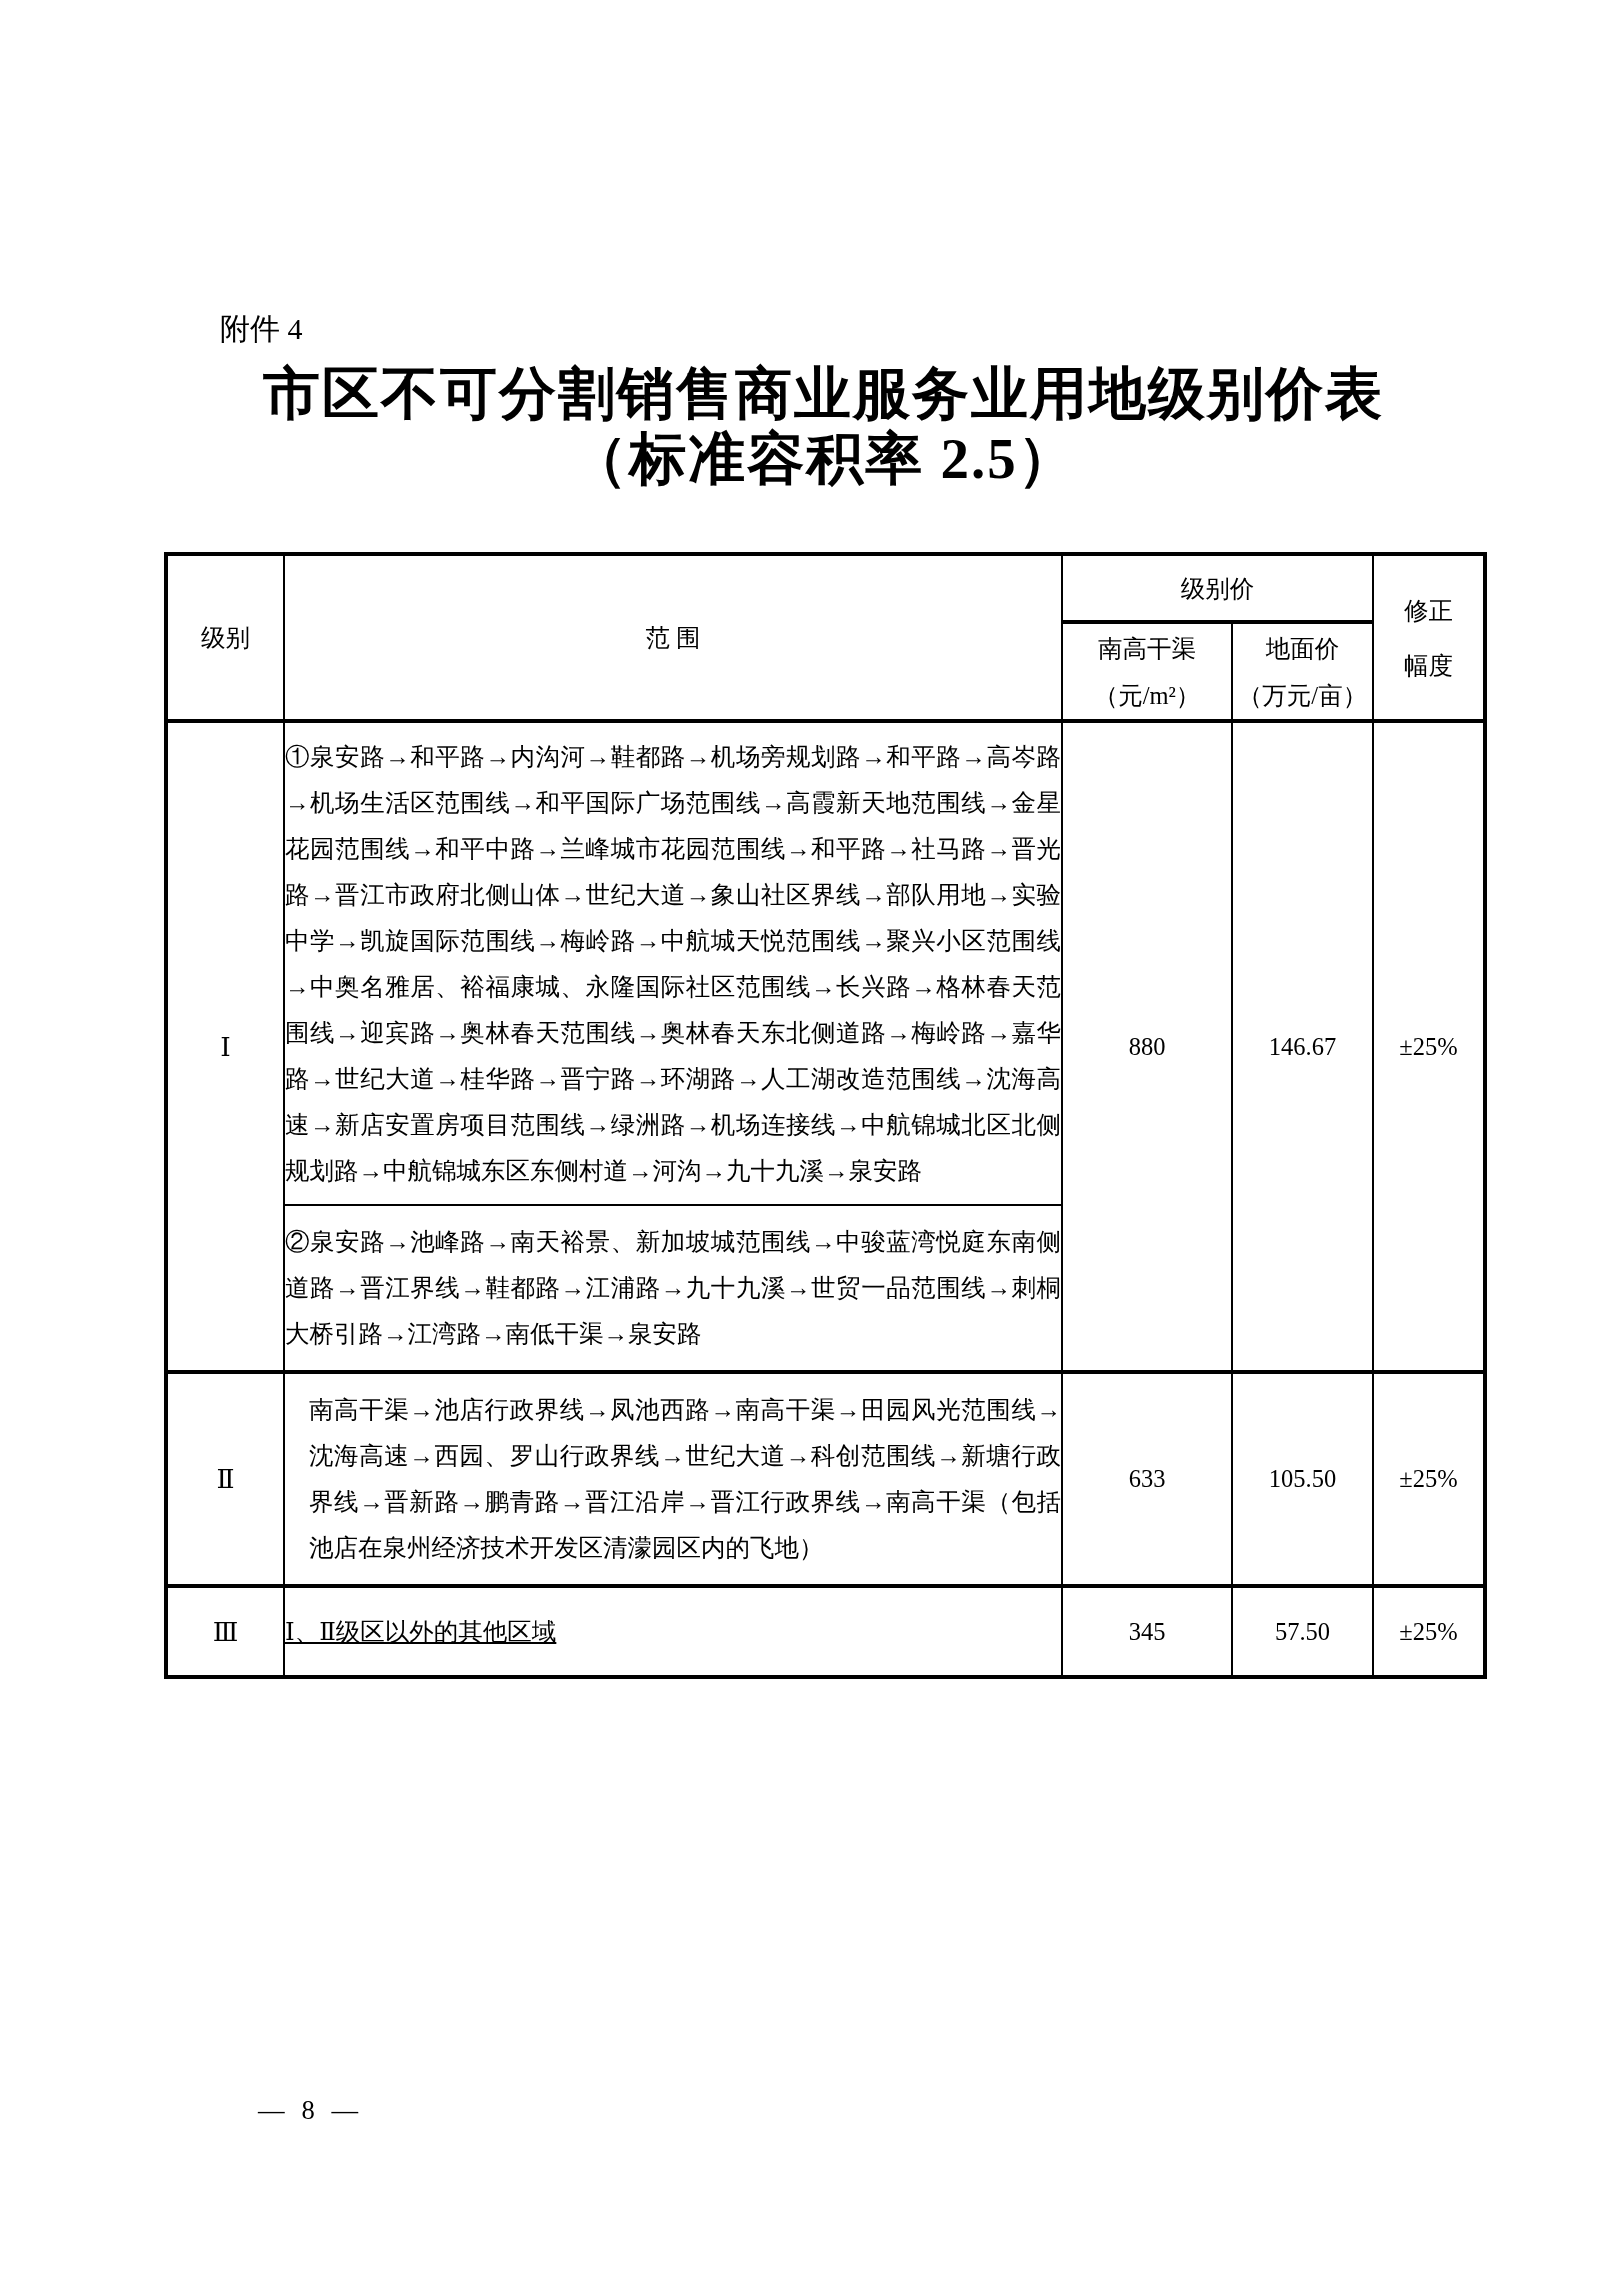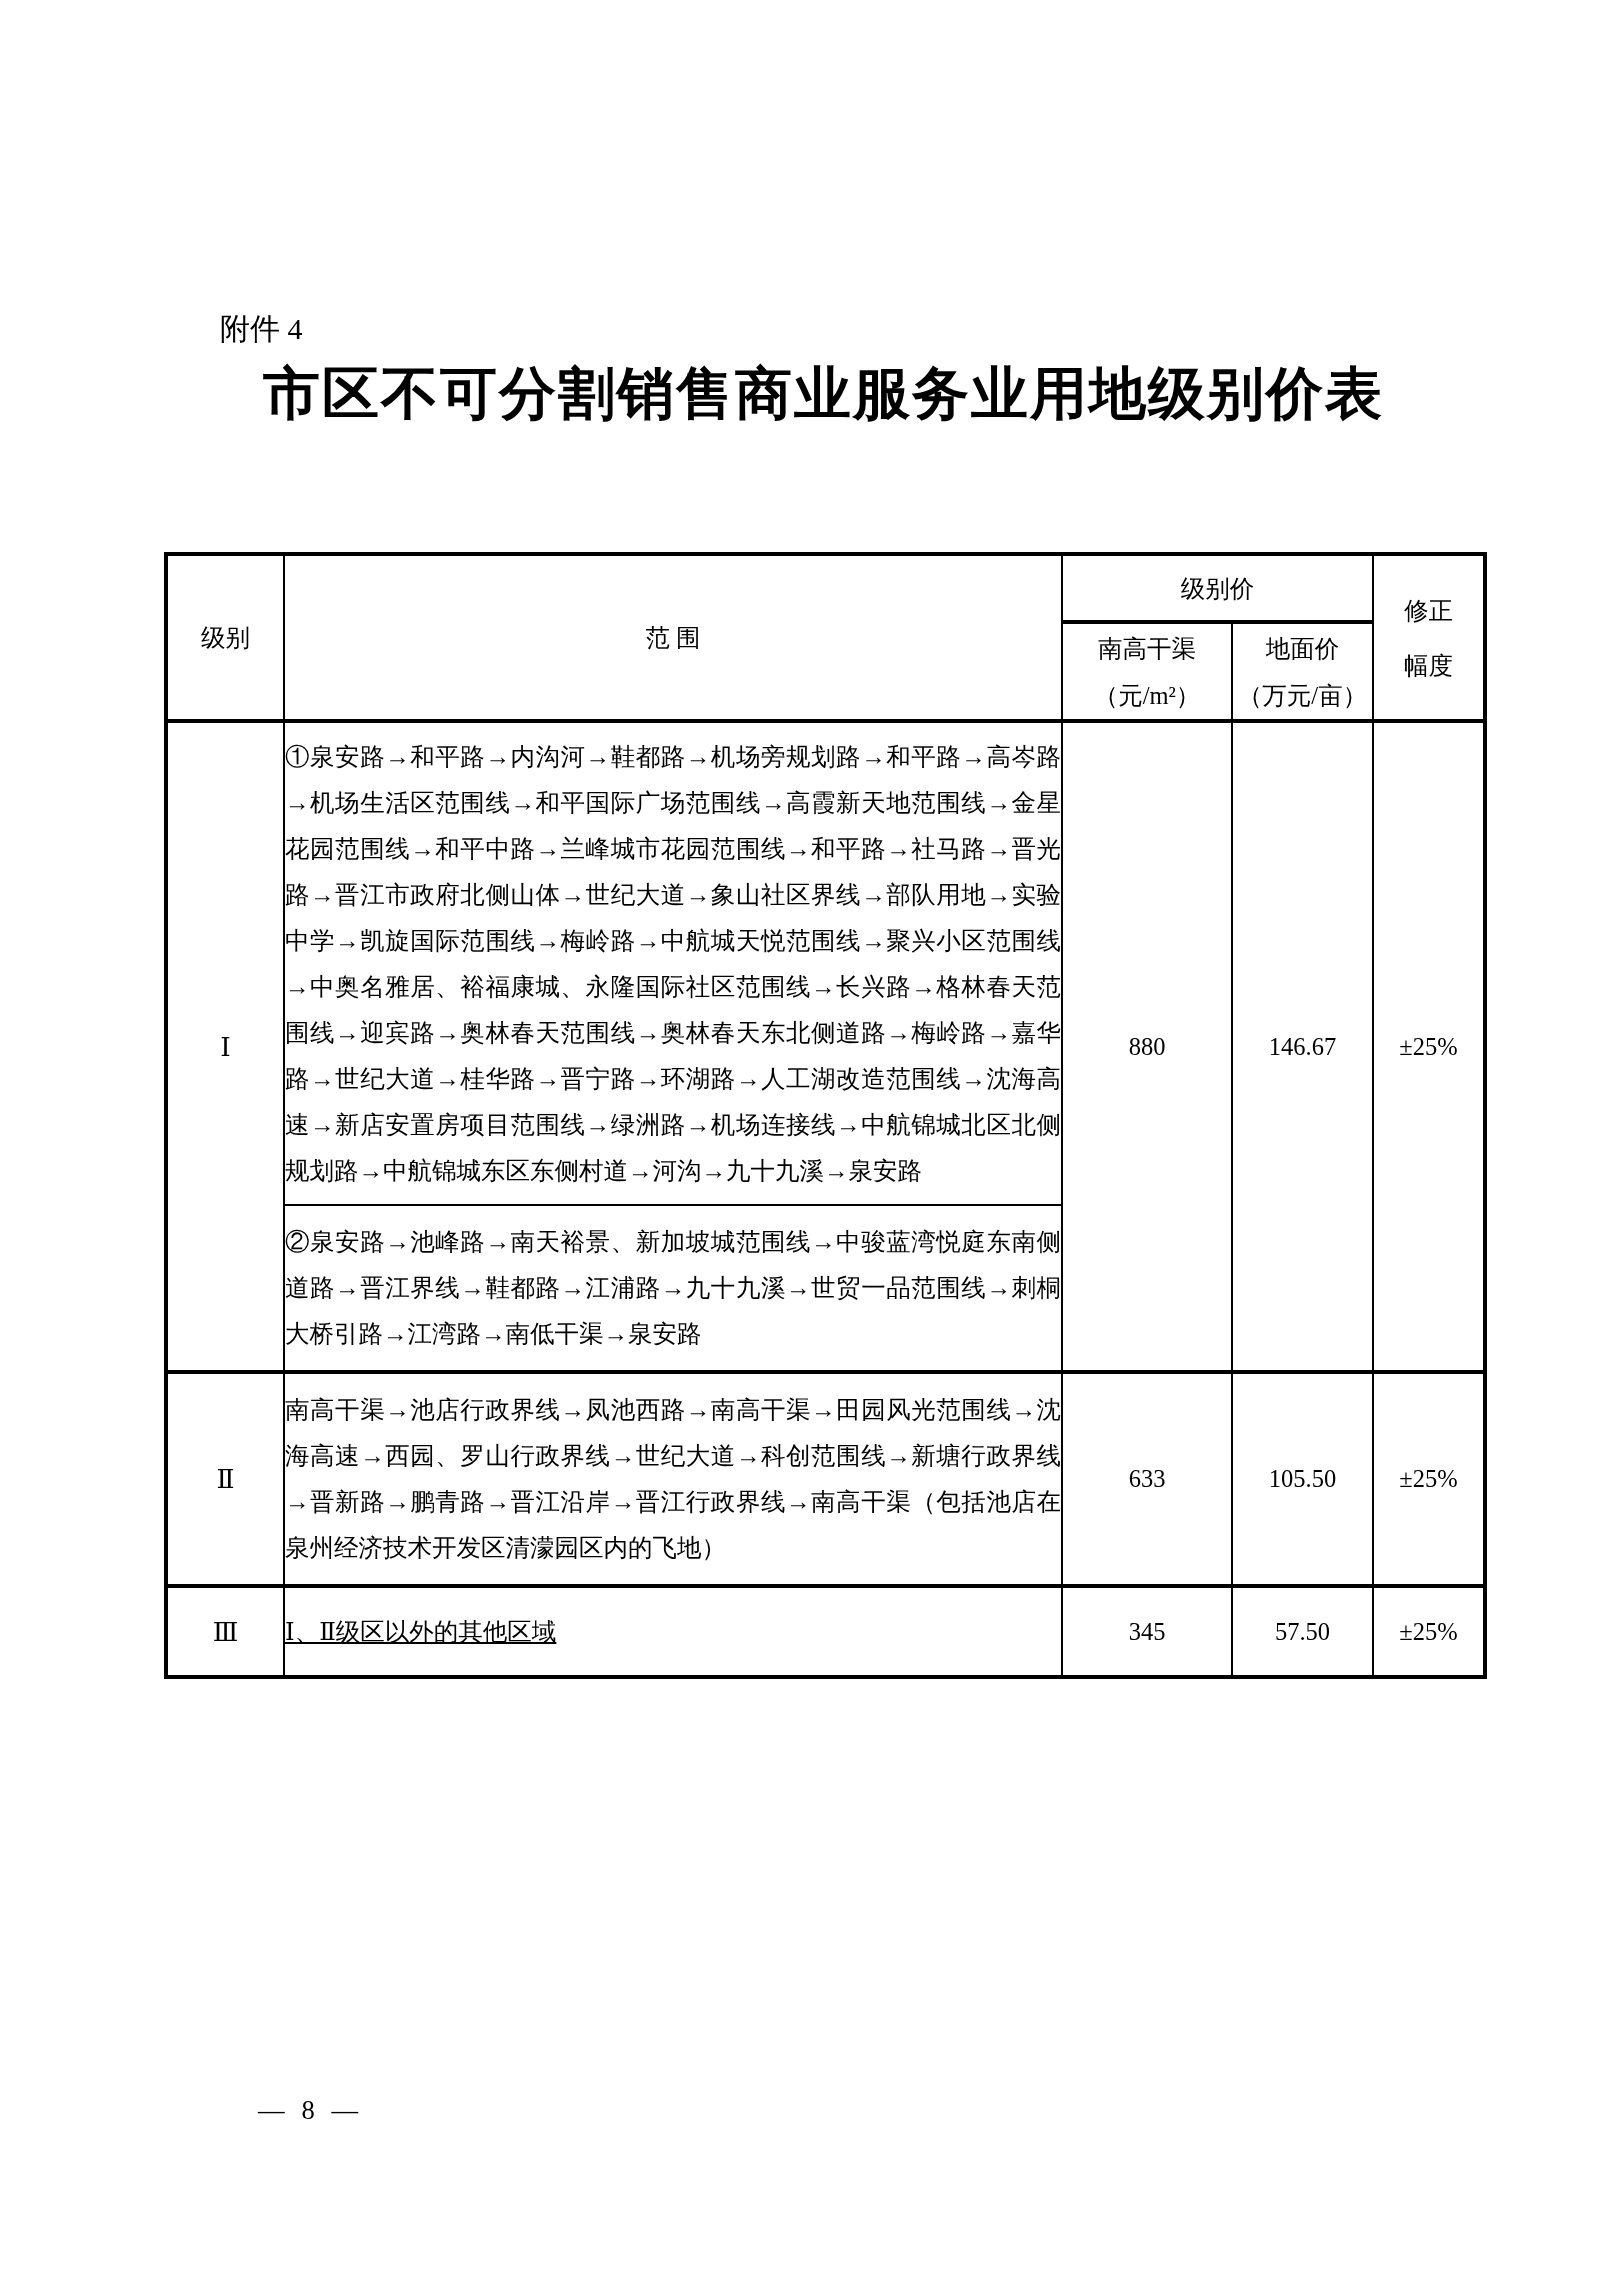--- a/index.html
+++ b/index.html
@@ -104,20 +104,21 @@
 </style>
 </head>
 <body>
 
 <div class="page">
 
   <div class="attachment-label">附件 4</div>
 
   <div class="title-block">
     <div class="title-line1">市区不可分割销售商业服务业用地级别价表</div>
+    <div class="title-line2">（标准容积率 2.5）</div>
   </div>
 
   <table class="price-table">
     <colgroup>
       <col style="width:118px">
       <col style="width:778px">
       <col style="width:170px">
       <col style="width:141px">
       <col style="width:112px">
     </colgroup>
@@ -148,21 +149,21 @@
         <td class="num-cell bb-thick" rowspan="2">880</td>
         <td class="num-cell bb-thick" rowspan="2">146.67</td>
         <td class="num-cell bb-thick" rowspan="2">±25%</td>
       </tr>
       <tr>
         <td class="range-cell bb-thick" style="height:164px;">②泉安路→池峰路→南天裕景、新加坡城范围线→中骏蓝湾悦庭东南侧道路→晋江界线→鞋都路→江浦路→九十九溪→世贸一品范围线→刺桐大桥引路→江湾路→南低干渠→泉安路</td>
       </tr>
 
       <tr>
         <td class="level-cell bb-thick">Ⅱ</td>
-        <td class="range-cell bb-thick" style="height:210px;">南高干渠→池店行政界线→凤池西路→南高干渠→田园风光范围线→沈海高速→西园、罗山行政界线→世纪大道→科创范围线→新塘行政界线→晋新路→鹏青路→晋江沿岸→晋江行政界线→南高干渠（包括池店在泉州经济技术开发区清濛园区内的飞地）</td>
+        <td class="range-cell bb-thick" style="height:210px;padding-left:24px;">南高干渠→池店行政界线→凤池西路→南高干渠→田园风光范围线→沈海高速→西园、罗山行政界线→世纪大道→科创范围线→新塘行政界线→晋新路→鹏青路→晋江沿岸→晋江行政界线→南高干渠（包括池店在泉州经济技术开发区清濛园区内的飞地）</td>
         <td class="num-cell bb-thick">633</td>
         <td class="num-cell bb-thick">105.50</td>
         <td class="num-cell bb-thick">±25%</td>
       </tr>
 
       <tr>
         <td class="level-cell">Ⅲ</td>
         <td class="range-cell range-cell-single" style="height:87px;">Ⅰ、Ⅱ级区以外的其他区域</td>
         <td class="num-cell">345</td>
         <td class="num-cell">57.50</td>

